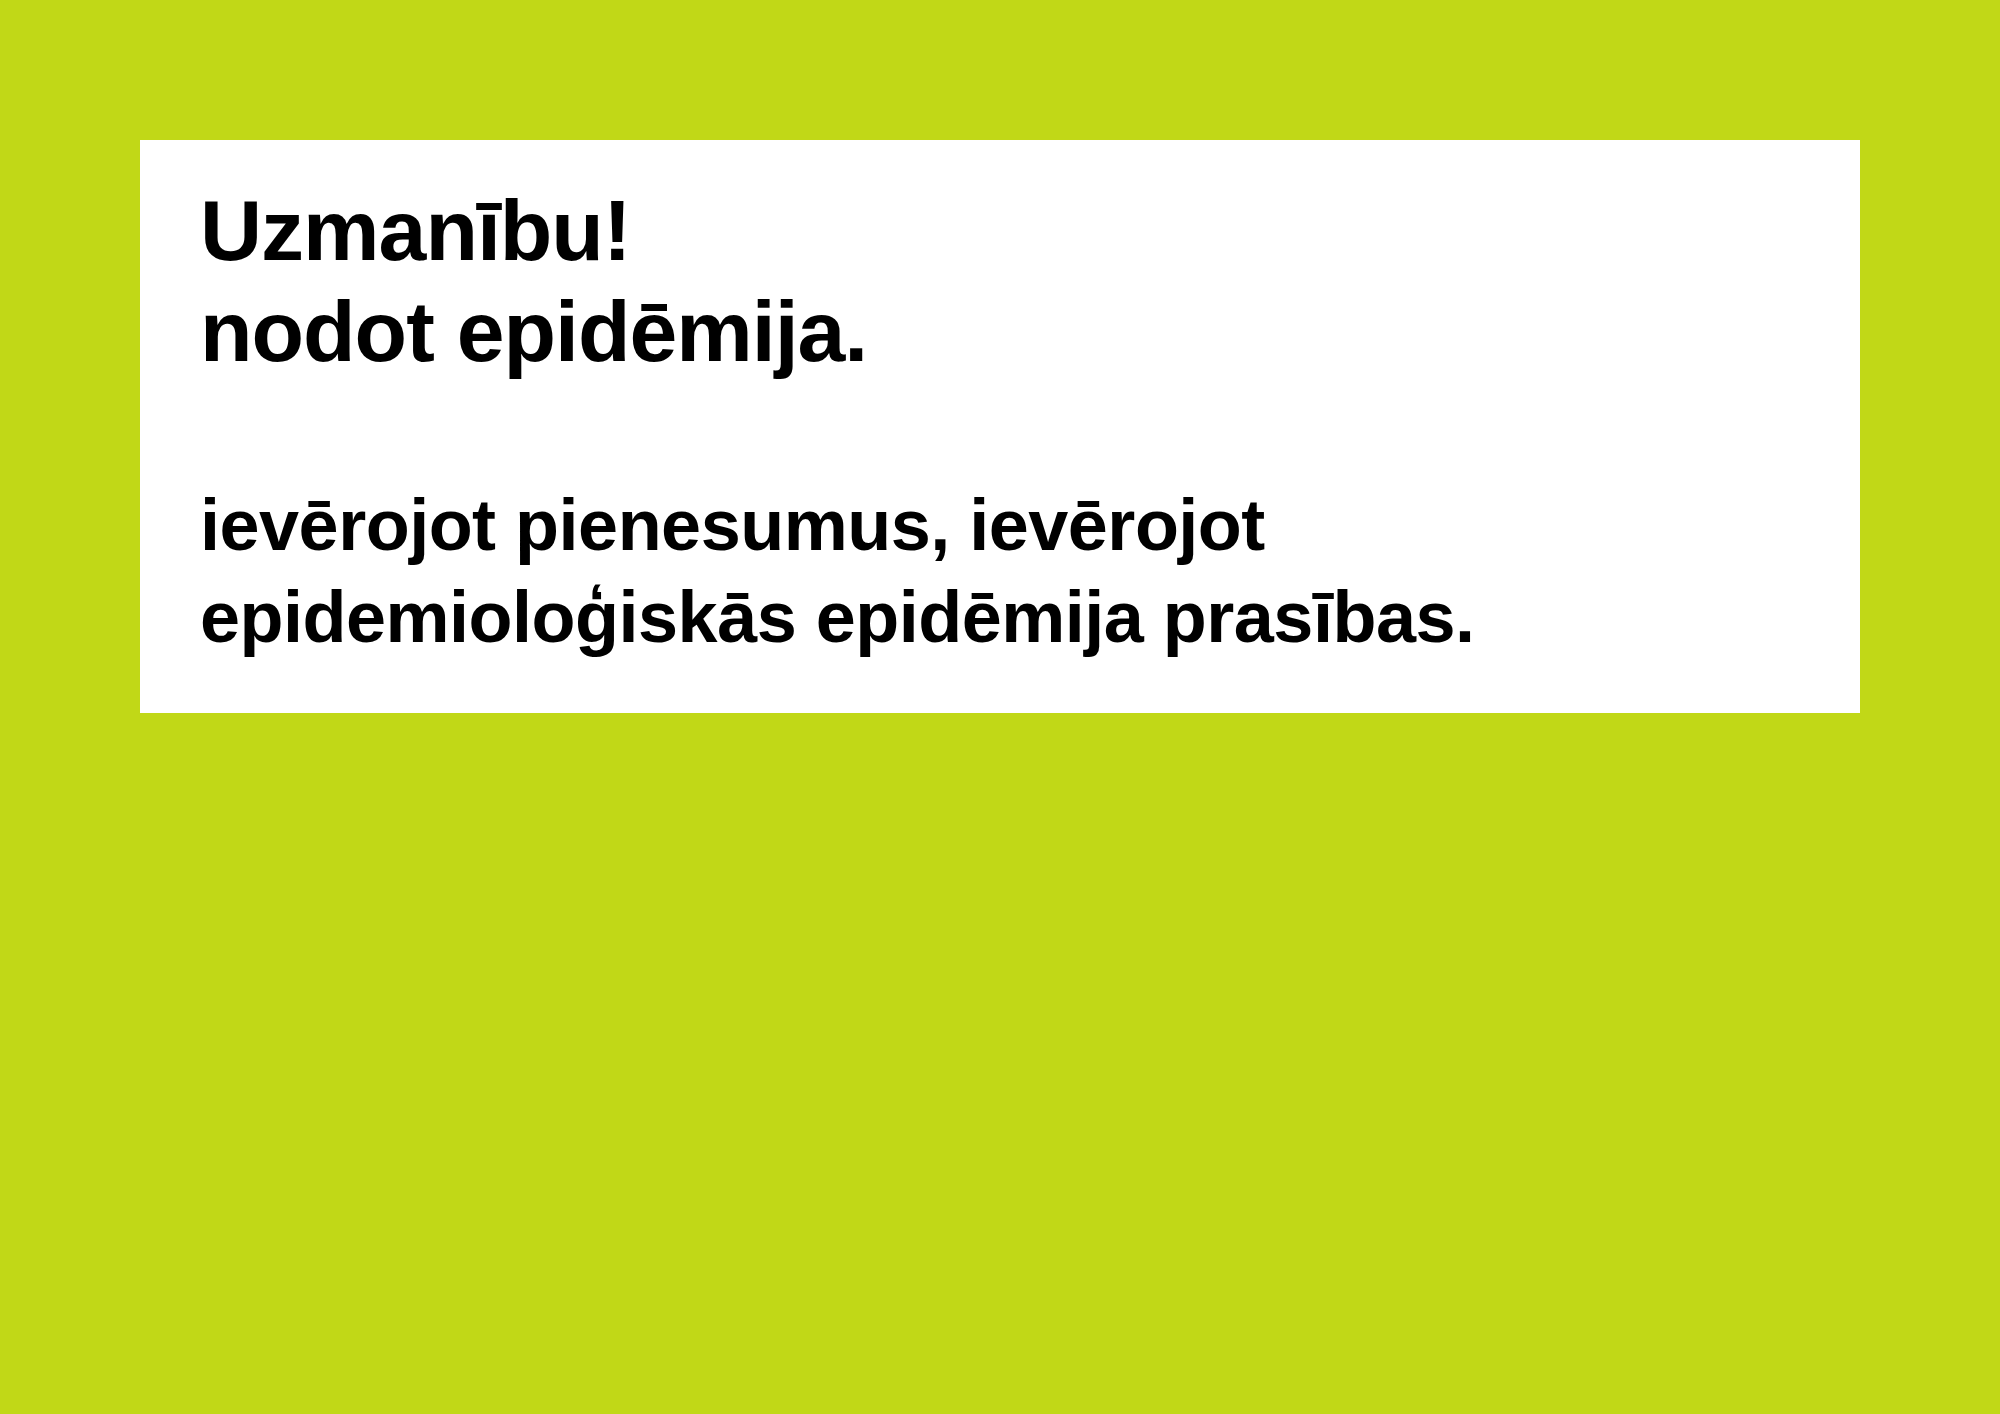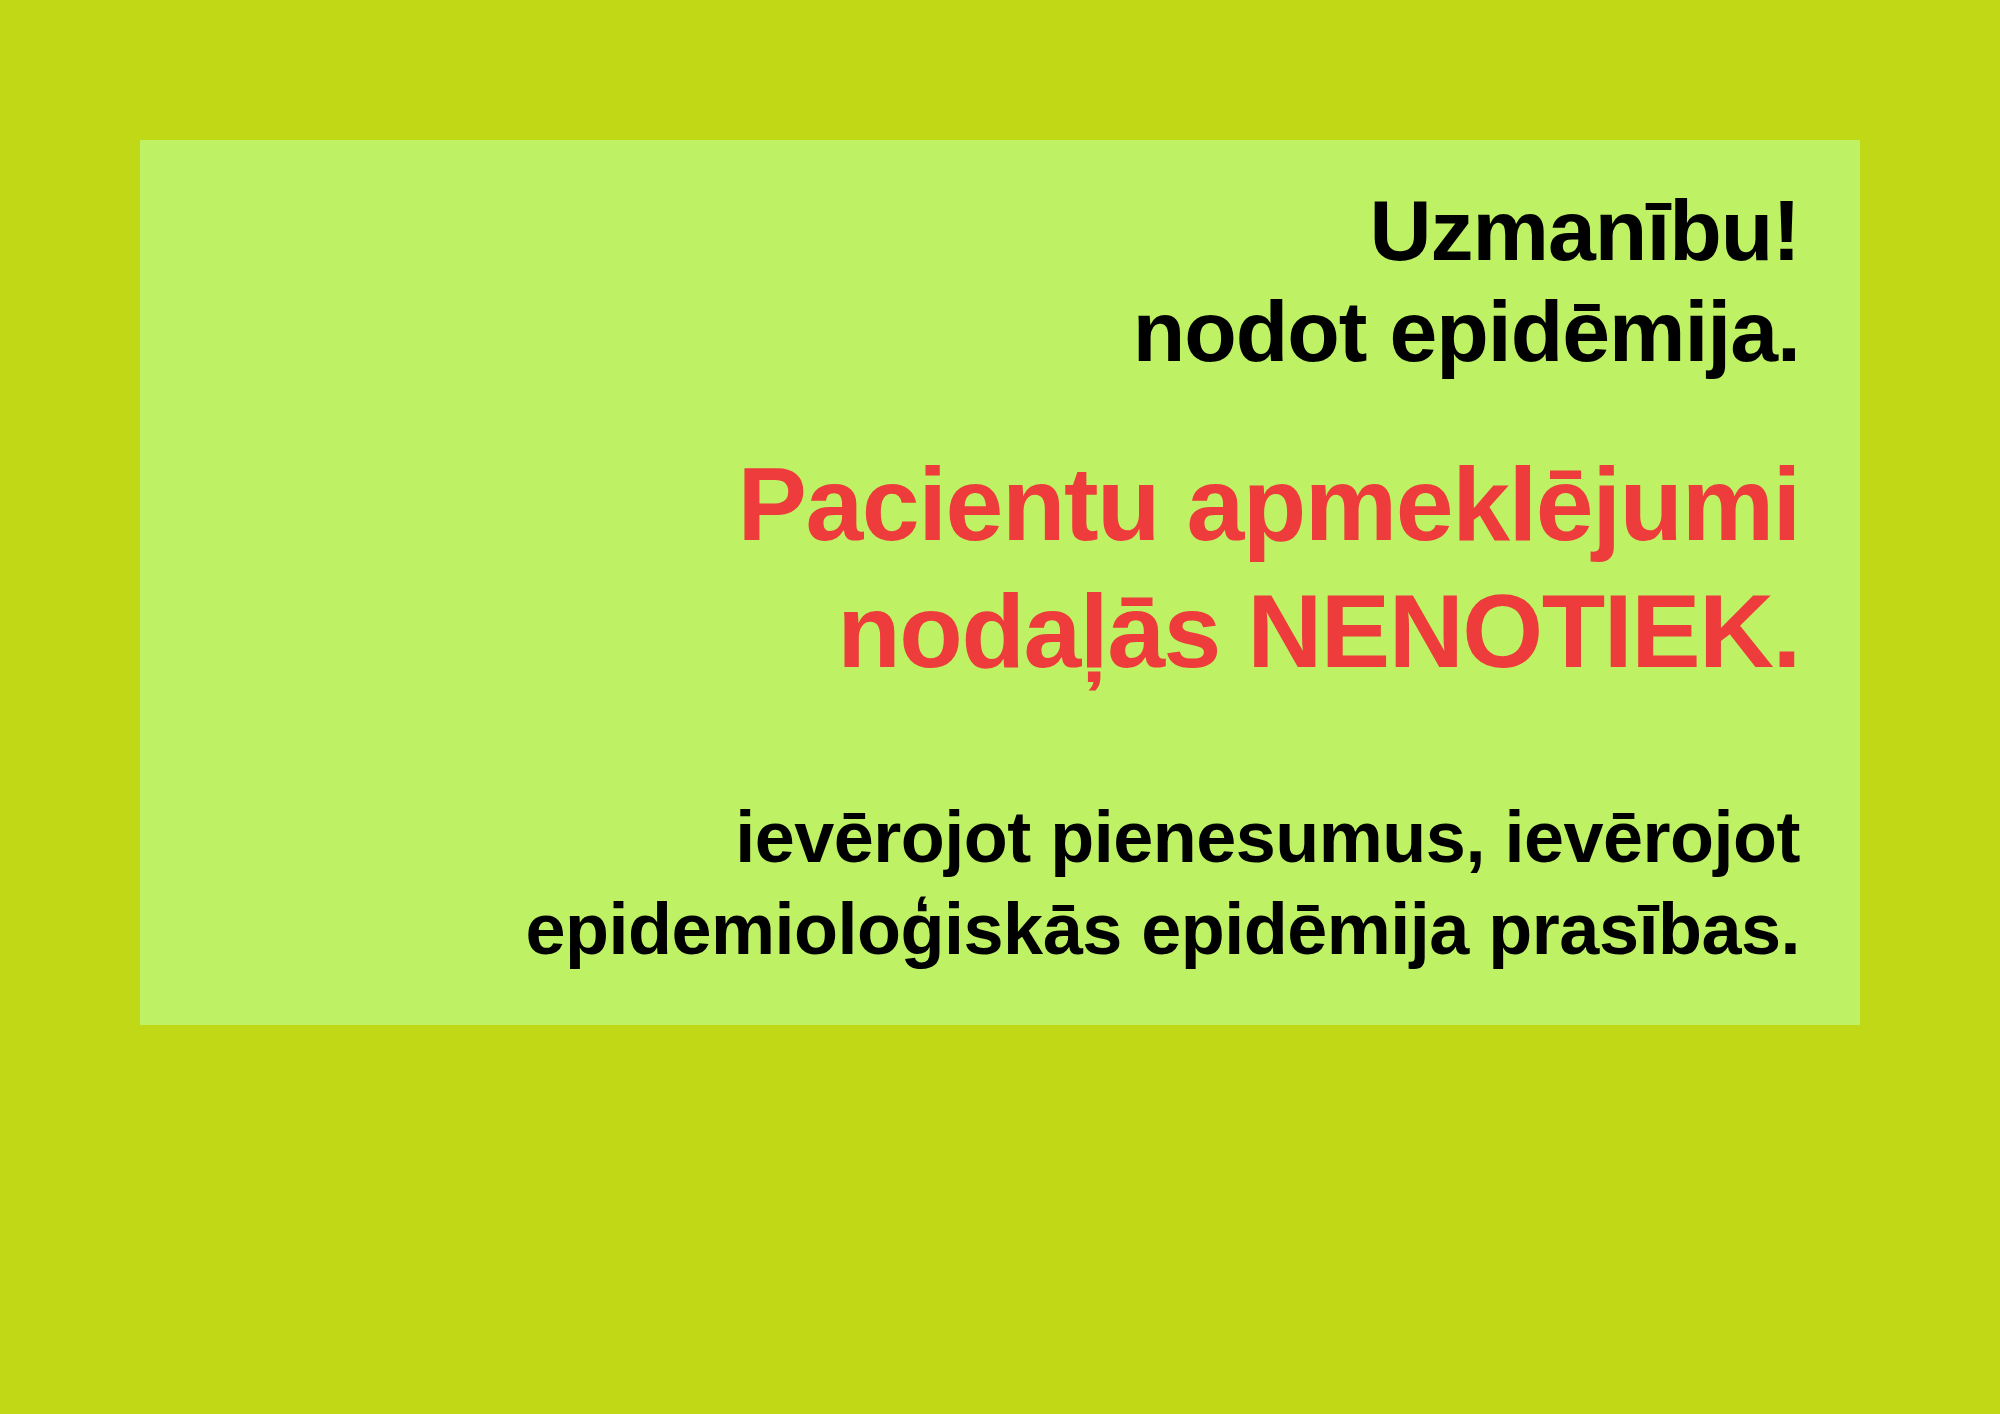--- a/index.html
+++ b/index.html
@@ -16,27 +16,27 @@
   .poster {
     width: 2000px;
     height: 1414px;
     background: #c1d817;
     box-sizing: border-box;
     display: flex;
     align-items: flex-start;
     justify-content: center;
   }
   .card {
-    background: #bef264;
+    background: #ffffff;
     width: 1720px;
     margin-top: 140px;
     margin-left: 0px;
     padding: 40px 60px 50px 60px;
     box-sizing: border-box;
-    text-align: right;
+    text-align: left;
   }
   .block-top {
     color: #000000;
     font-weight: bold;
     font-size: 86px;
     line-height: 1.18;
     letter-spacing: -1px;
     margin: 0 0 10px 0;
   }
   .block-top .line {
@@ -69,24 +69,20 @@
 <body>
 
 <div class="poster">
   <div class="card">
 
     <div class="block-top">
       <span class="line">Uzmanību!</span>
       <span class="line">nodot epidēmija.</span>
     </div>
 
-    <div class="block-alert">
-      <span class="line">Pacientu apmeklējumi</span>
-      <span class="line">nodaļās NENOTIEK.</span>
-    </div>
 
     <div class="block-note">
       <span class="line">ievērojot pienesumus, ievērojot</span>
       <span class="line">epidemioloģiskās epidēmija prasības.</span>
     </div>
 
   </div>
 </div>
 
 </body></html>

